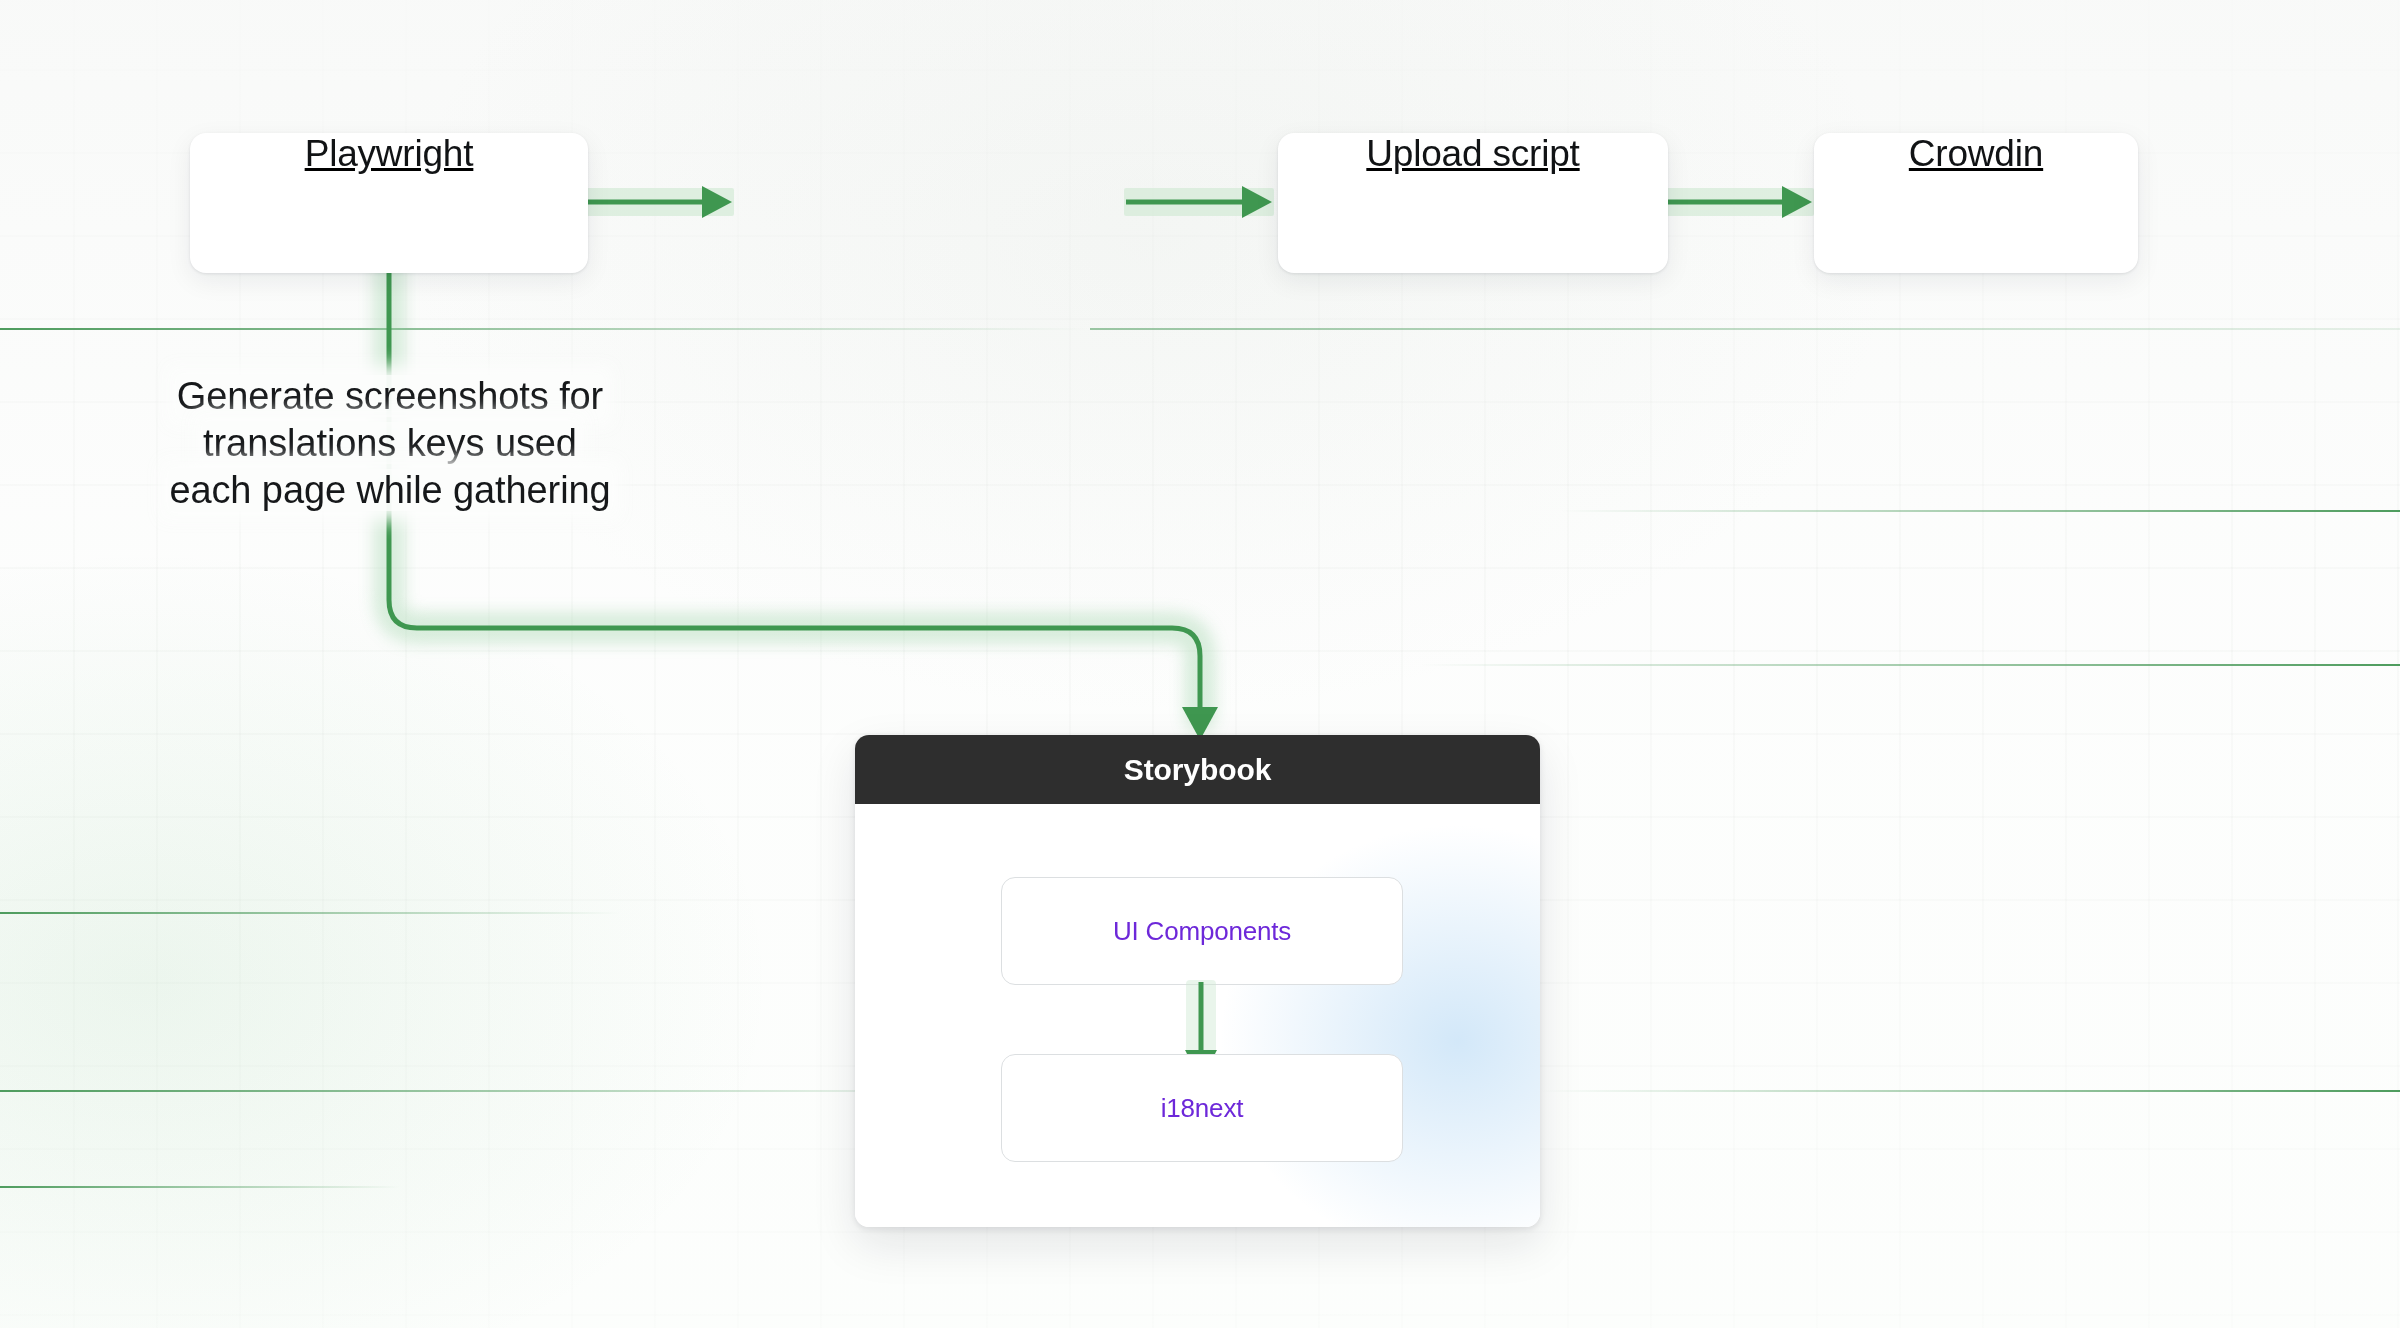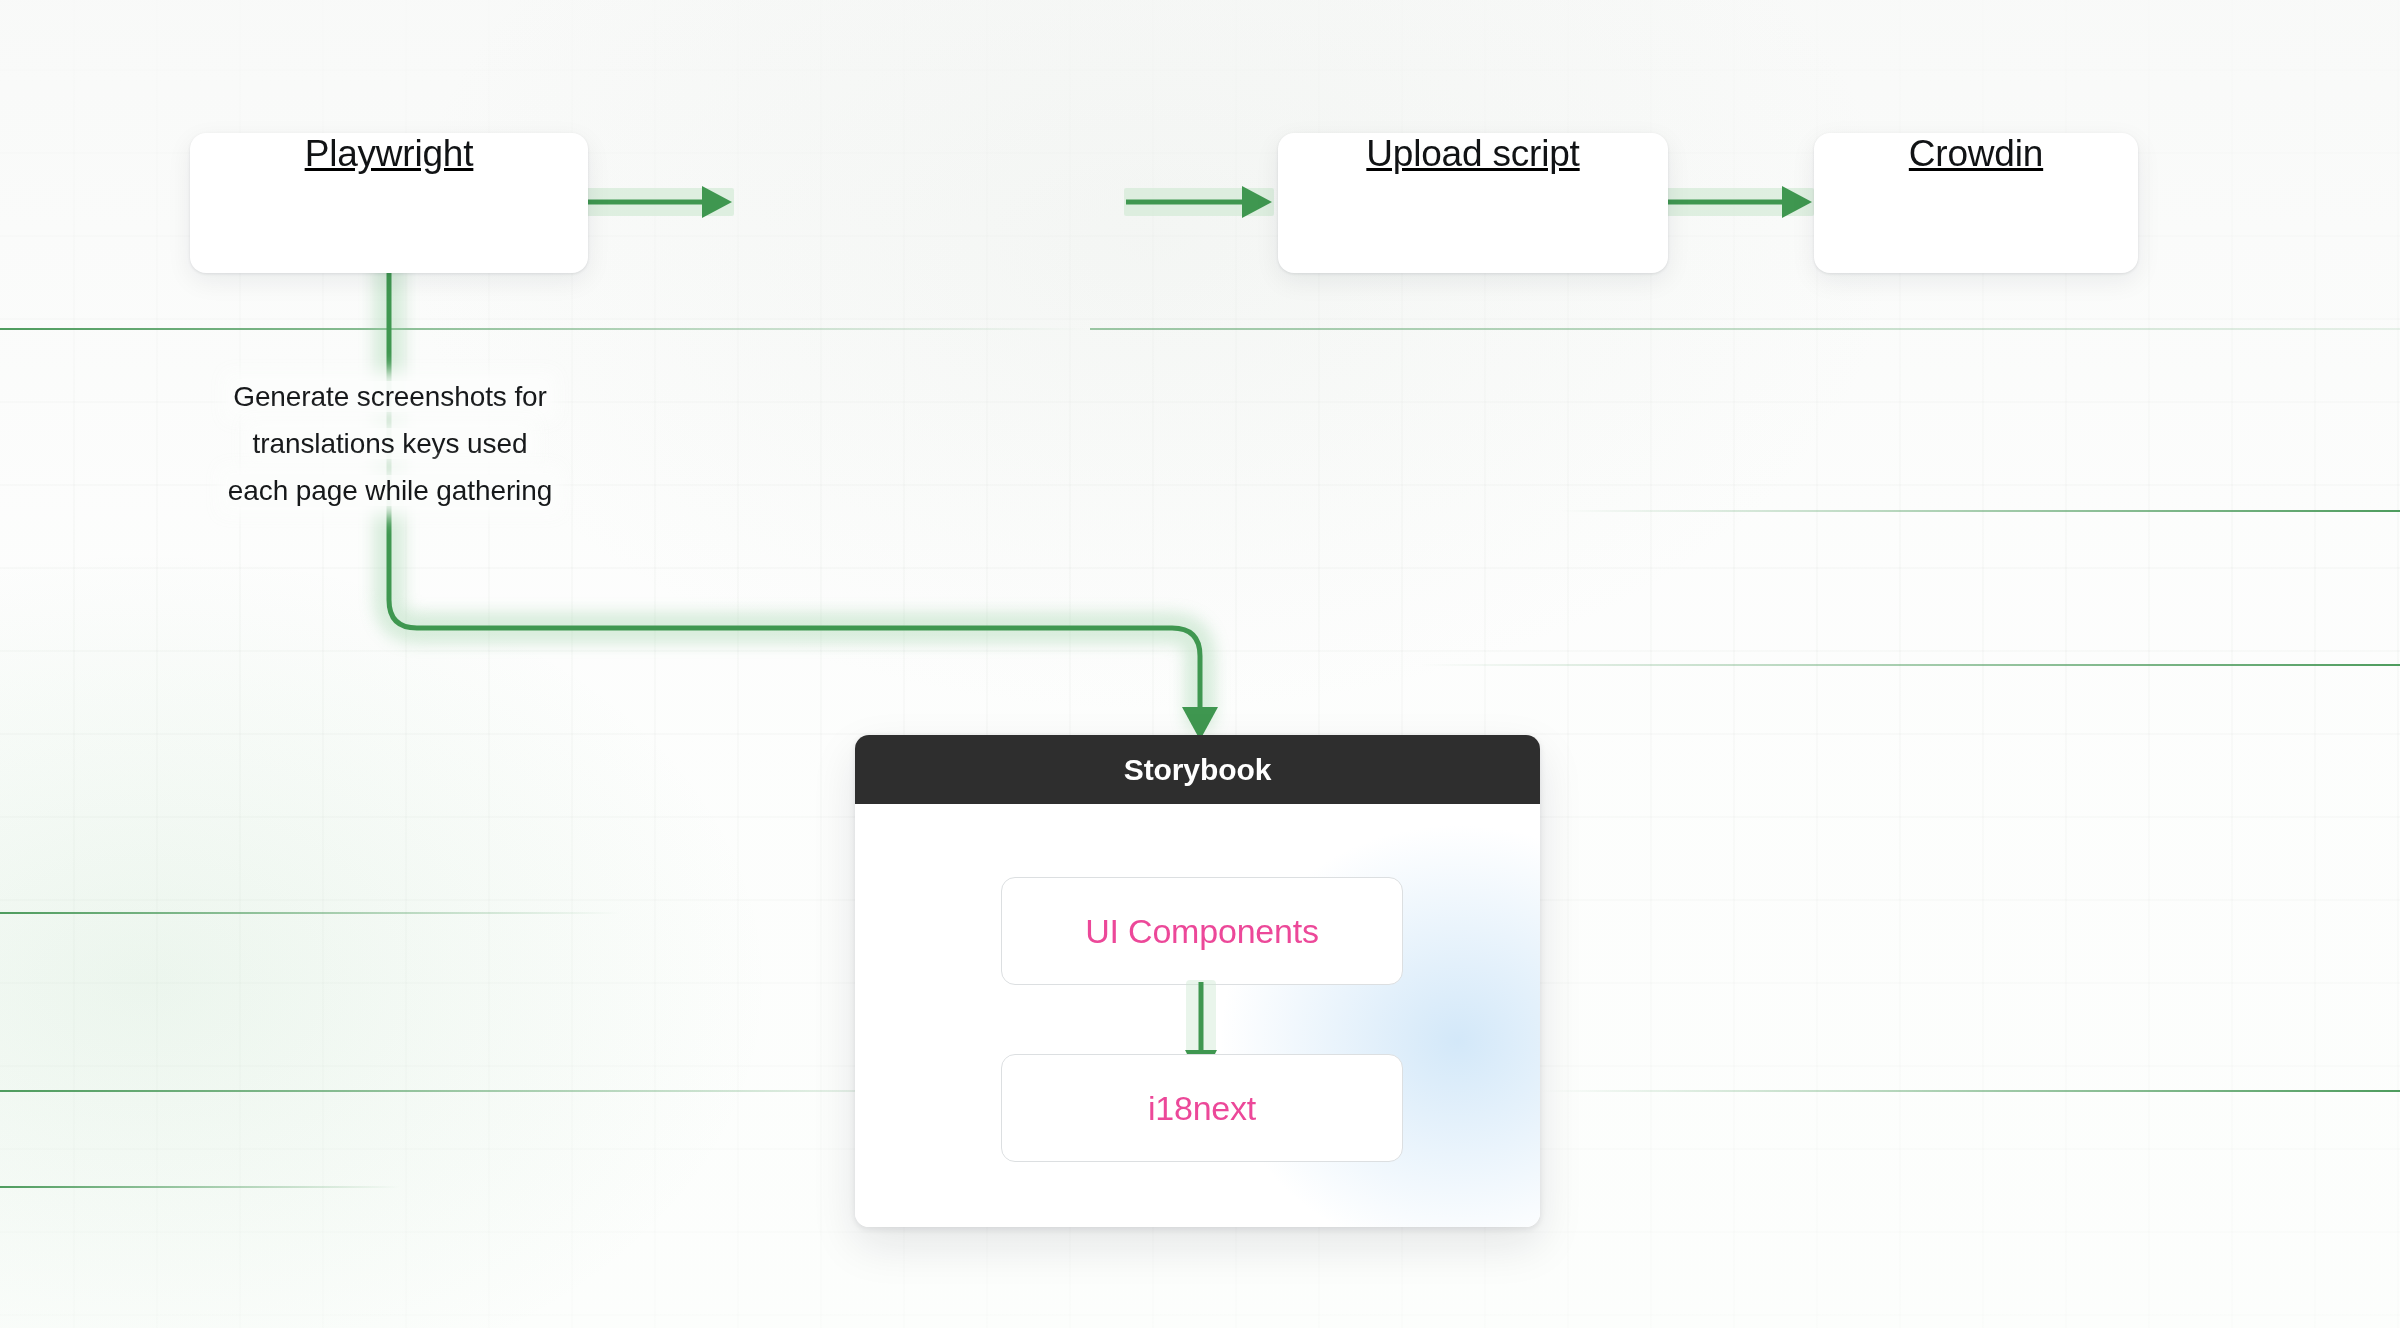--- a/index.html
+++ b/index.html
@@ -65,21 +65,21 @@
   .arrow-svg {
     position: absolute;
     overflow: visible;
     pointer-events: none;
   }
 
   
   .caption {
     position: absolute;
     text-align: center;
-    font-size: 28px;
+    font-size: 38px;
     line-height: 47px;
     color: #16181a;
     letter-spacing: -0.1px;
     background: transparent;
   }
   .caption span {
     background: rgba(252,253,252,0.96);
     box-shadow: 0 0 16px 10px rgba(252,253,252,0.96);
   }
 
@@ -114,22 +114,22 @@
   .inner-box {
     position: absolute;
     background: #ffffff;
     border: 1.5px solid #dcdfe1;
     border-radius: 14px;
     display: flex;
     align-items: center;
     justify-content: center;
   }
   .inner-label {
-    font-size: 34px;
-    color: #ec4899;
+    font-size: 26px;
+    color: #6d28d9;
     letter-spacing: -0.2px;
     white-space: nowrap;
   }
 </style>
 </head>
 <body>
 
 <div id="canvas">
 
   <div class="bg-grid"></div>

